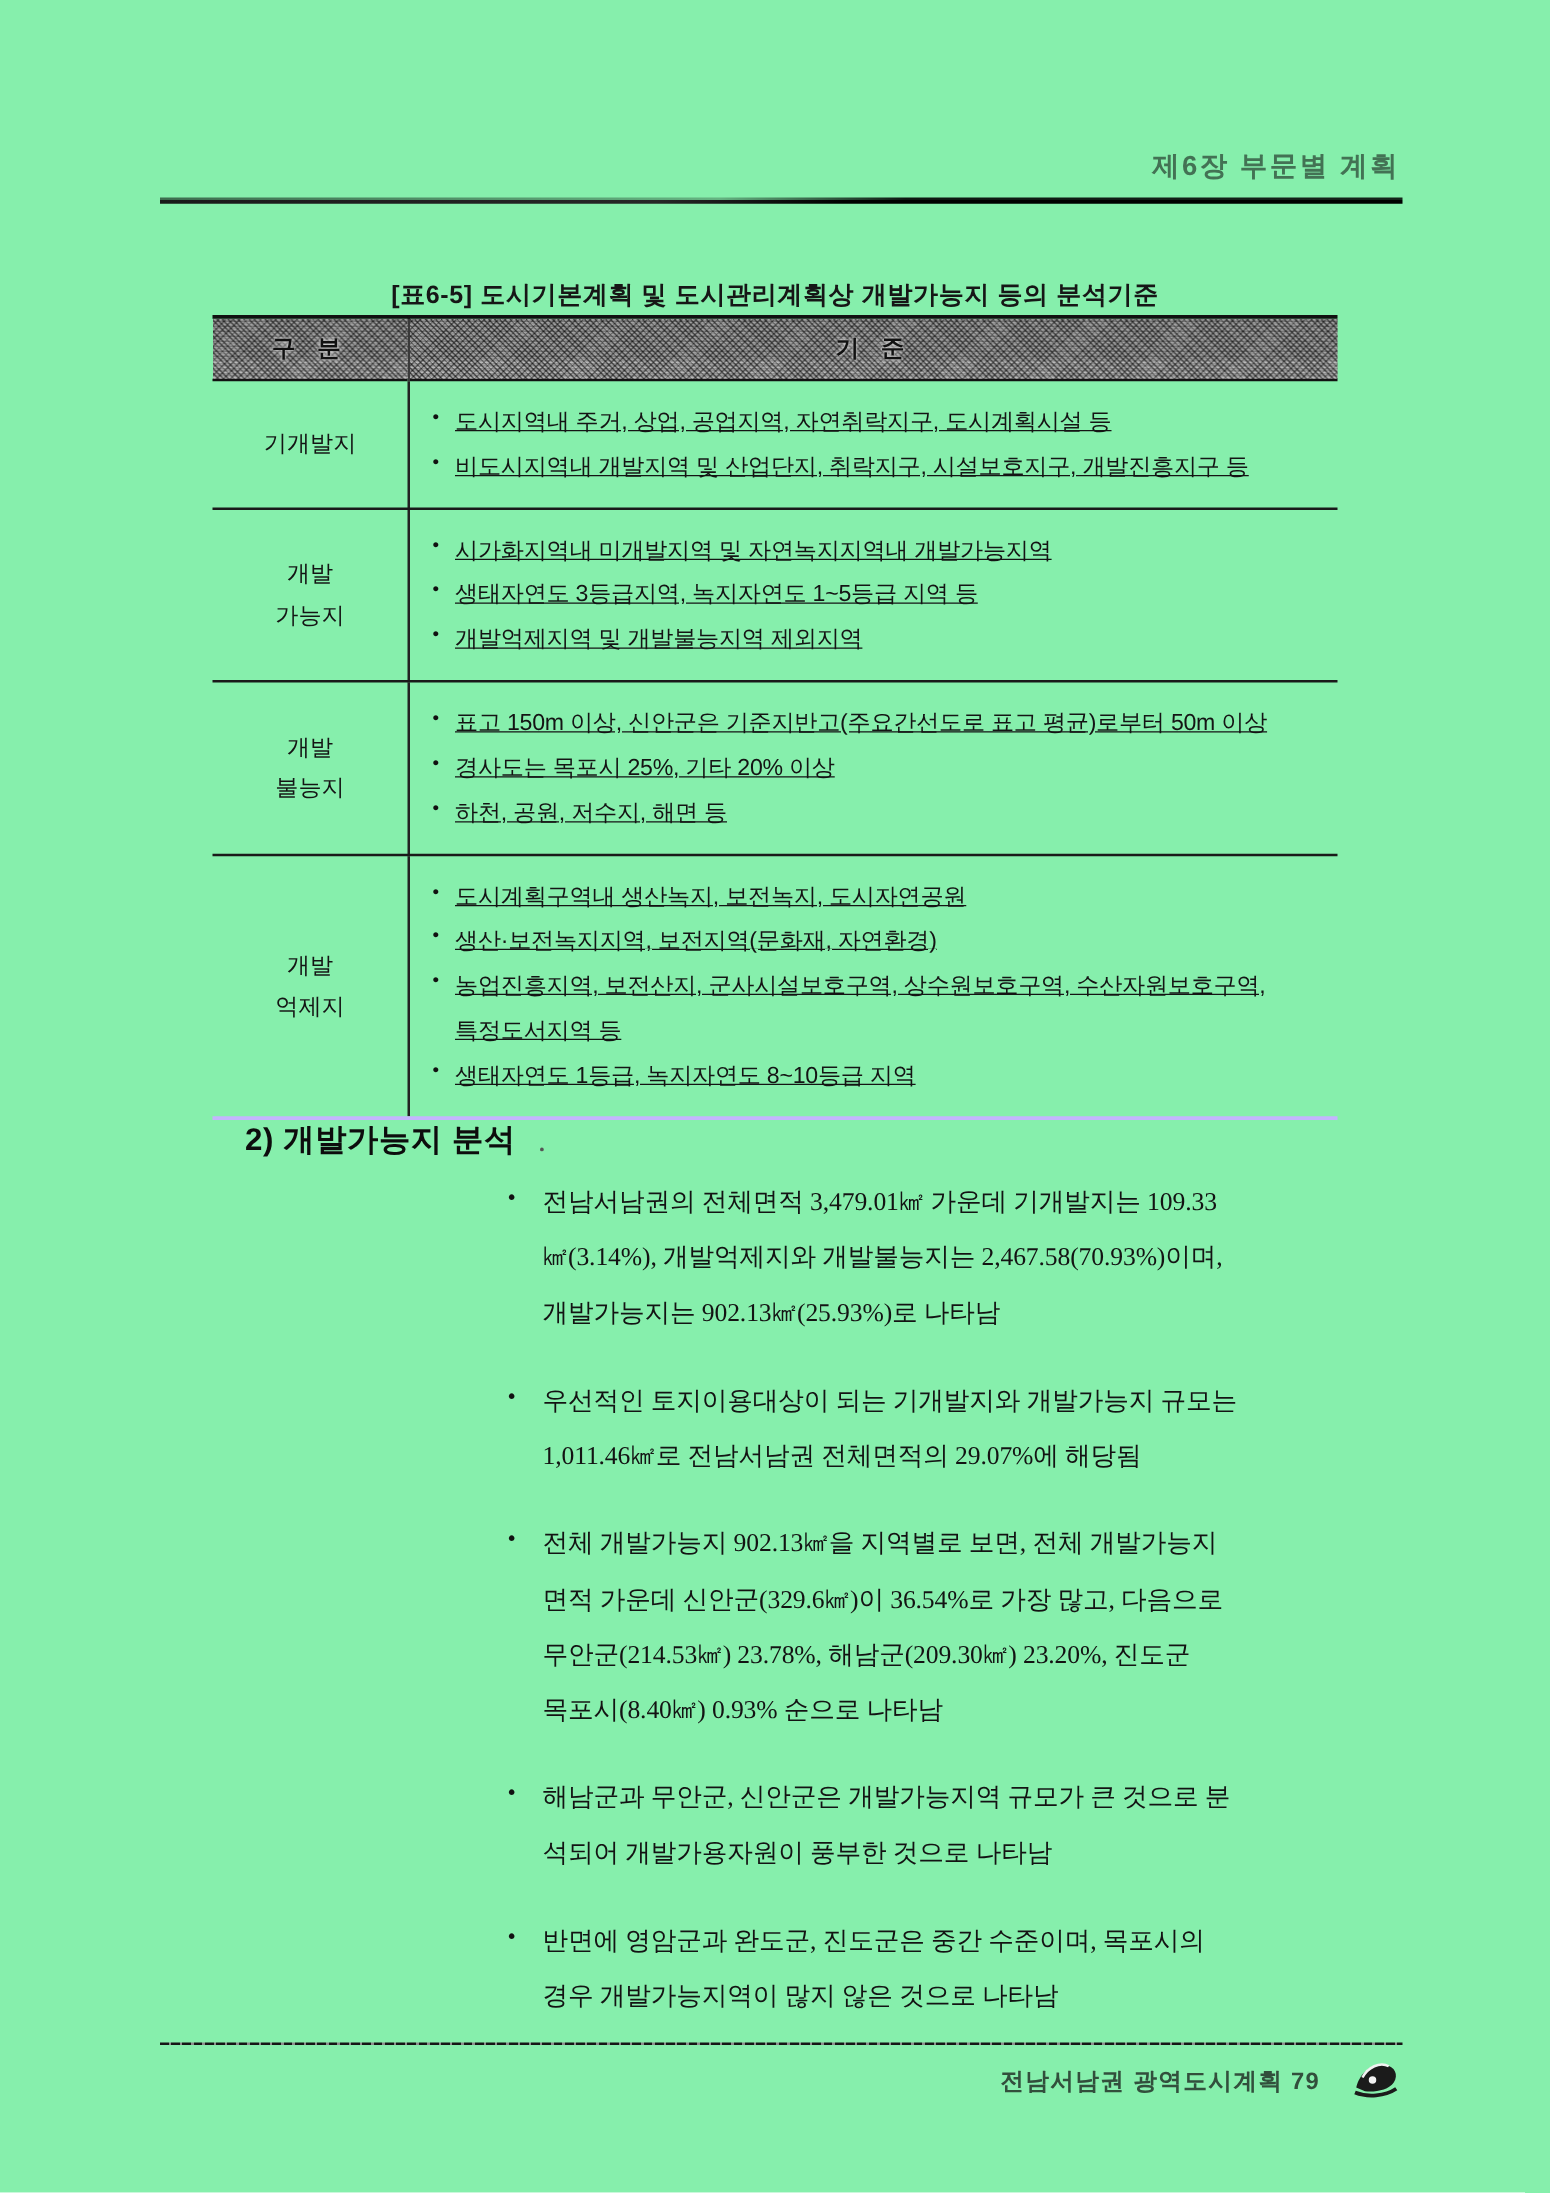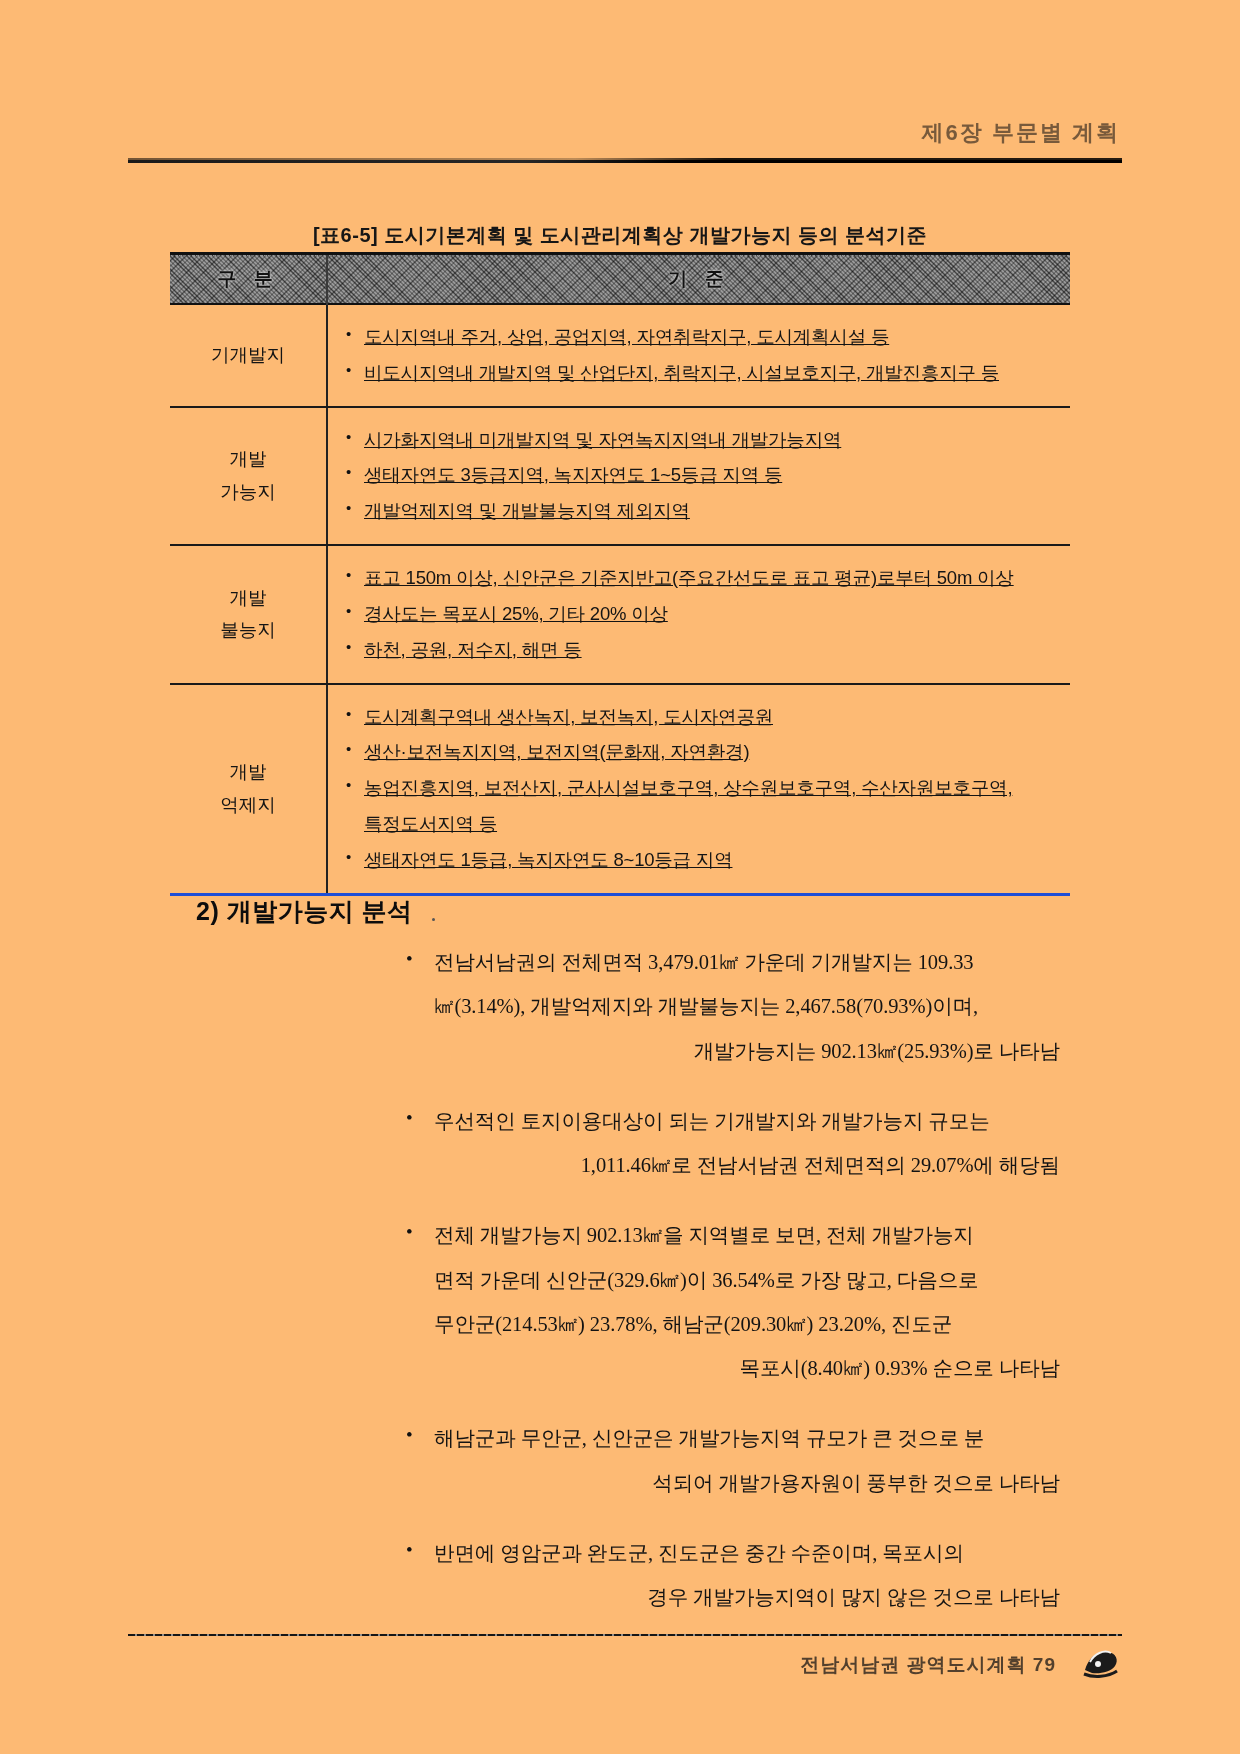--- a/index.html
+++ b/index.html
@@ -3,21 +3,21 @@
 <meta charset="utf-8">
 <style>
   html, body { margin:0; padding:0; background:#ffffff; }
   body {
     width:1240px; height:1754px; position:relative;
     font-family:"Liberation Serif", "DejaVu Serif", serif;
     color:#111; overflow:hidden;
   }
   .page {
     position:absolute; inset:0;
-    background:#fdba74;
+    background:#86efac;
   }
   
   .run-head {
     position:absolute; top:118px; right:120px;
     font-family:"Liberation Sans","DejaVu Sans",sans-serif;
     font-weight:bold; font-size:22px; letter-spacing:2px;
     color:#2e2e2e; opacity:.55;
     filter: blur(.4px) contrast(1.4);
   }
   .head-rule {
@@ -57,21 +57,21 @@
       repeating-linear-gradient(0deg, rgba(0,0,0,.35) 0 1px, transparent 1px 2px);
     text-shadow:0 0 2px #cfcfcf, 0 0 4px #d7d7d7;
   }
   table.crit thead tr { border-top:3px solid #111; border-bottom:2px solid #111; }
   table.crit thead th.c-div { width:148px; border-right:2px solid #3a3a3a; }
   table.crit tbody td {
     border-bottom:2px solid #1a1a1a;
     vertical-align:middle;
     font-size:18.5px; color:#141414;
   }
-  table.crit tbody tr:last-child td { border-bottom:3px solid #1d4ed8; }
+  table.crit tbody tr:last-child td { border-bottom:3px solid #c4b5fd; }
   td.c-div {
     width:148px; text-align:center; border-right:2px solid #222;
     line-height:1.75; padding:10px 4px; font-size:19px;
   }
   td.c-body { padding:10px 6px 10px 16px; }
   ul.blist { list-style:none; margin:0; padding:0;text-decoration:underline; }
   ul.blist li {
     position:relative; padding-left:20px; margin:9px 0; line-height:1.45;
     letter-spacing:-.2px;
   }
@@ -97,21 +97,21 @@
   .body-list > li {
     position:relative; padding-left:34px; margin-bottom:26px;
     font-size:20.5px; line-height:2.16;
     text-align:justify; text-justify:inter-word;
     color:#131313; letter-spacing:-.1px;
   }
   .body-list > li:before{
     content:"\2022"; position:absolute; left:6px; top:-2px; font-size:19px; color:#111;
   }
   .body-list > li > span { display:block; }
-  .body-list > li > span.last { text-align:right; }
+  .body-list > li > span.last { text-align:left; }
 
   
   .foot-rule{
     position:absolute; left:128px; right:118px; top:1634px; height:2px;
     background:repeating-linear-gradient(to right,#161616 0 7px, #8d8d8d 7px 9px);
   }
   .foot-text{
     position:absolute; right:184px; top:1652px;
     font-family:"Liberation Sans","DejaVu Sans",sans-serif;
     font-size:19px; font-weight:bold; color:#2b2b2b; opacity:.72;

